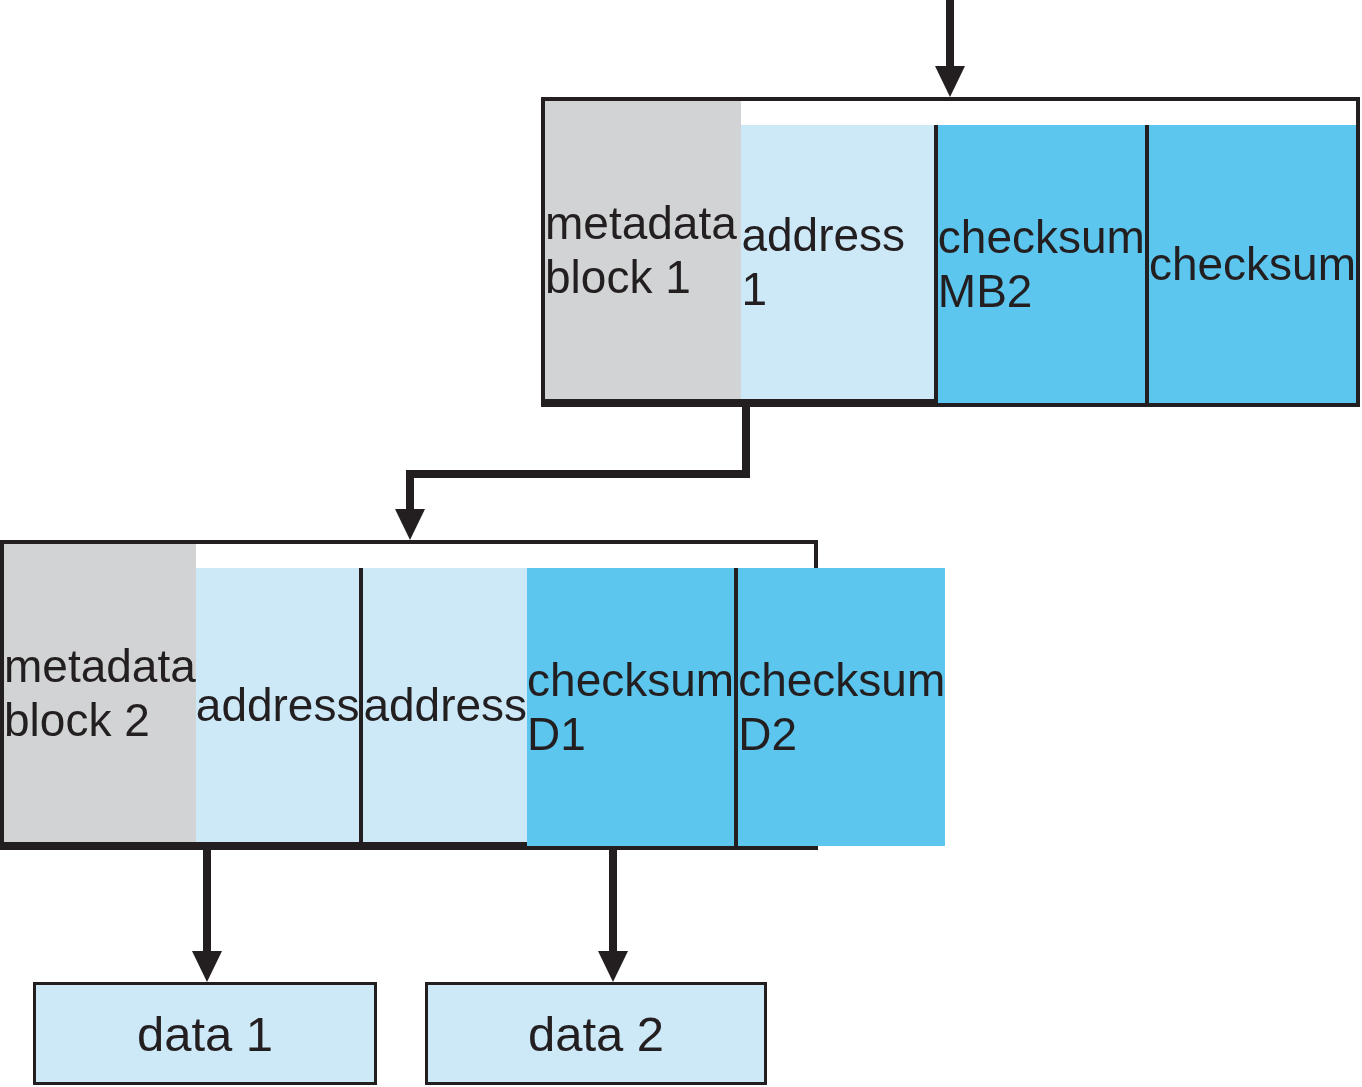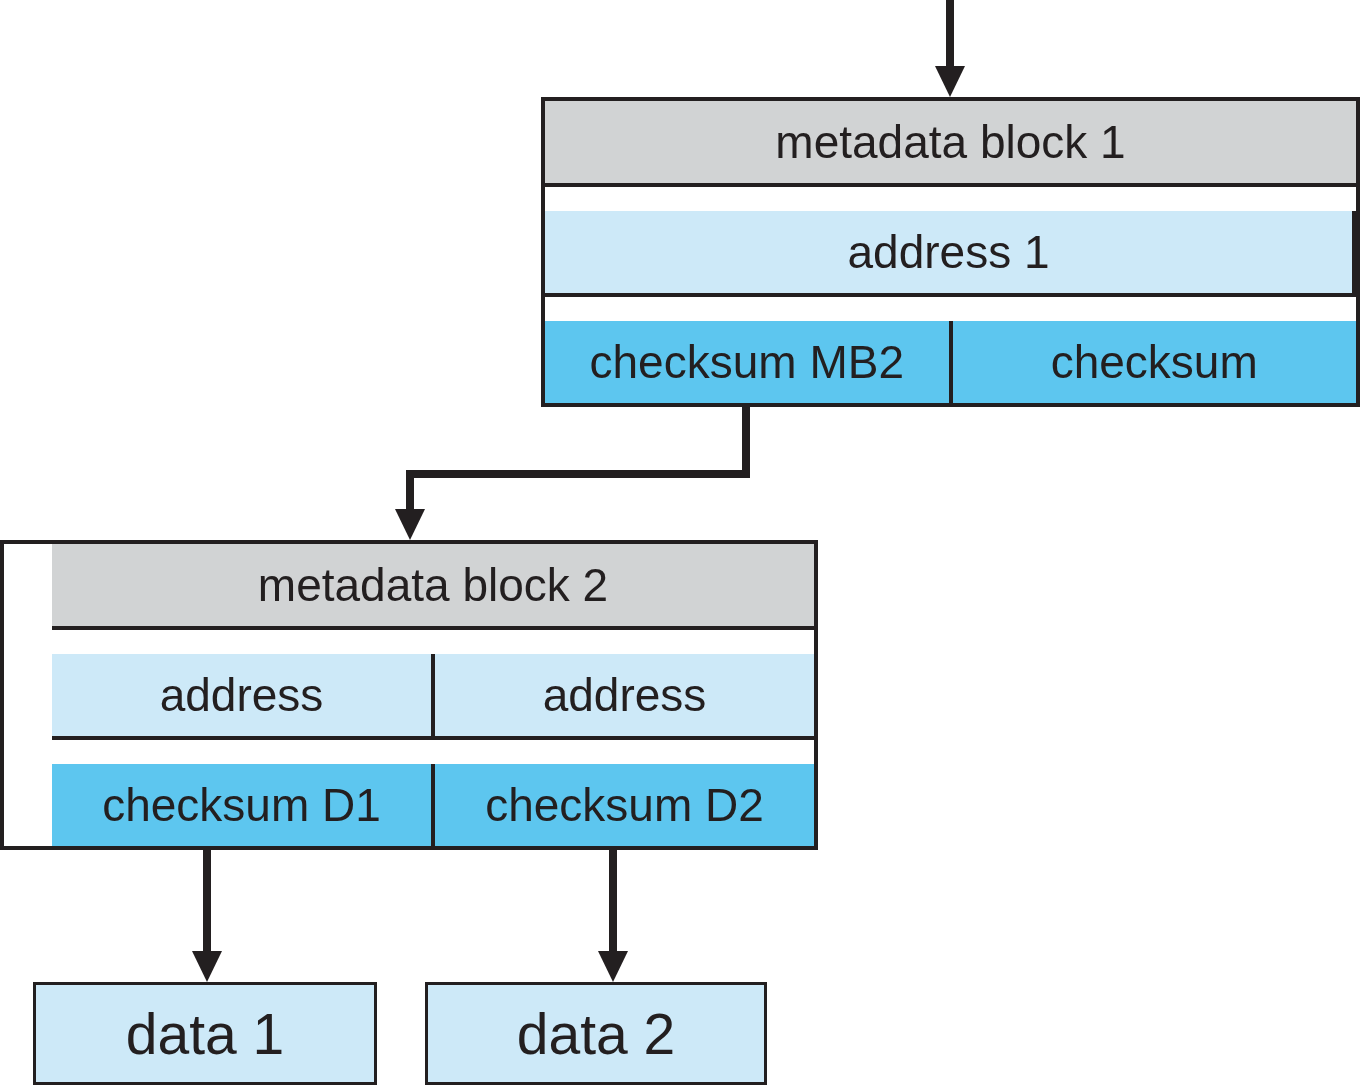--- a/index.html
+++ b/index.html
@@ -12,21 +12,21 @@
     width: 1362px;
     height: 1087px;
     background: var(--background, #ffffff);
     font-family: "Liberation Sans", sans-serif;
     color: var(--text, #231f20);
     overflow: hidden;
   }
   .block-table {
     position: absolute;
     display: flex;
-    flex-direction: column;
+    flex-direction: row;
     border: 4px solid var(--border, #231f20);
     box-sizing: border-box;
   }
   .tbl-header {
     flex: 1;
     display: flex;
     align-items: center;
     justify-content: center;
     background: var(--header-fill, #d1d3d4);
     border-bottom: 4px solid var(--border, #231f20);
@@ -53,21 +53,21 @@
   .address-cell { background: var(--address-fill, #cde9f8); }
   .checksum-cell { background: var(--checksum-fill, #5dc6ef); }
   .data-box {
     position: absolute;
     display: flex;
     align-items: center;
     justify-content: center;
     background: var(--address-fill, #cde9f8);
     border: 3px solid var(--border, #231f20);
     box-sizing: border-box;
-    font-size: 57px;
+    font-size: 49px;
   }
   #arrow-layer {
     position: absolute;
     left: 0; top: 0;
     width: 1362px;
     height: 1087px;
     pointer-events: none;
   }
   .arrow-line {
     stroke: var(--arrow, #231f20);
@@ -111,21 +111,21 @@
     <div class="tbl-header">metadata block 1</div>
     <div class="tbl-row address-row">
       <div class="cell first address-cell">address 1</div>
     </div>
     <div class="tbl-row">
       <div class="cell first checksum-cell">checksum MB2</div>
       <div class="cell checksum-cell">checksum</div>
     </div>
   </div>
 
-  <div class="block-table" style="left:0px; top:540px; width:818px; height:310px;padding-left:48px;">
+  <div class="block-table" style="left:0px; top:540px; width:818px; height:310px;">
     <div class="tbl-header">metadata block 2</div>
     <div class="tbl-row address-row">
       <div class="cell first address-cell">address</div>
       <div class="cell address-cell">address</div>
     </div>
     <div class="tbl-row">
       <div class="cell first checksum-cell">checksum D1</div>
       <div class="cell checksum-cell">checksum D2</div>
     </div>
   </div>

